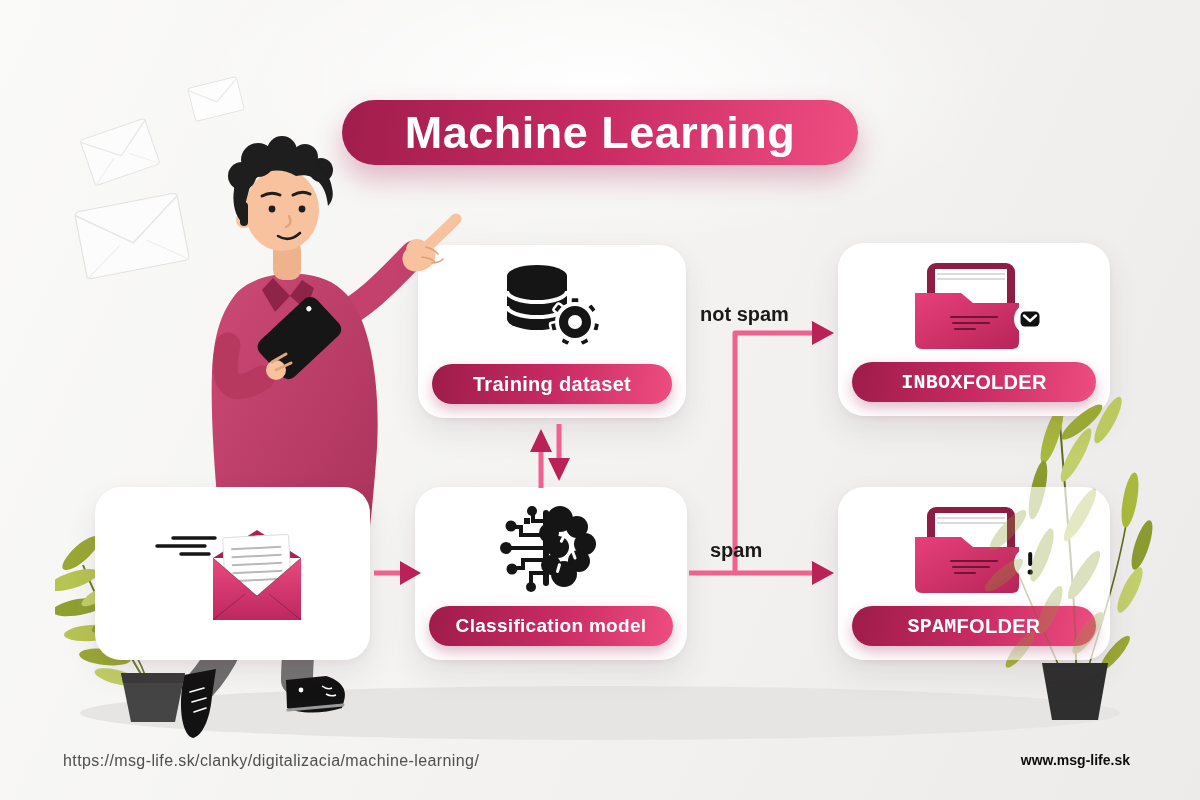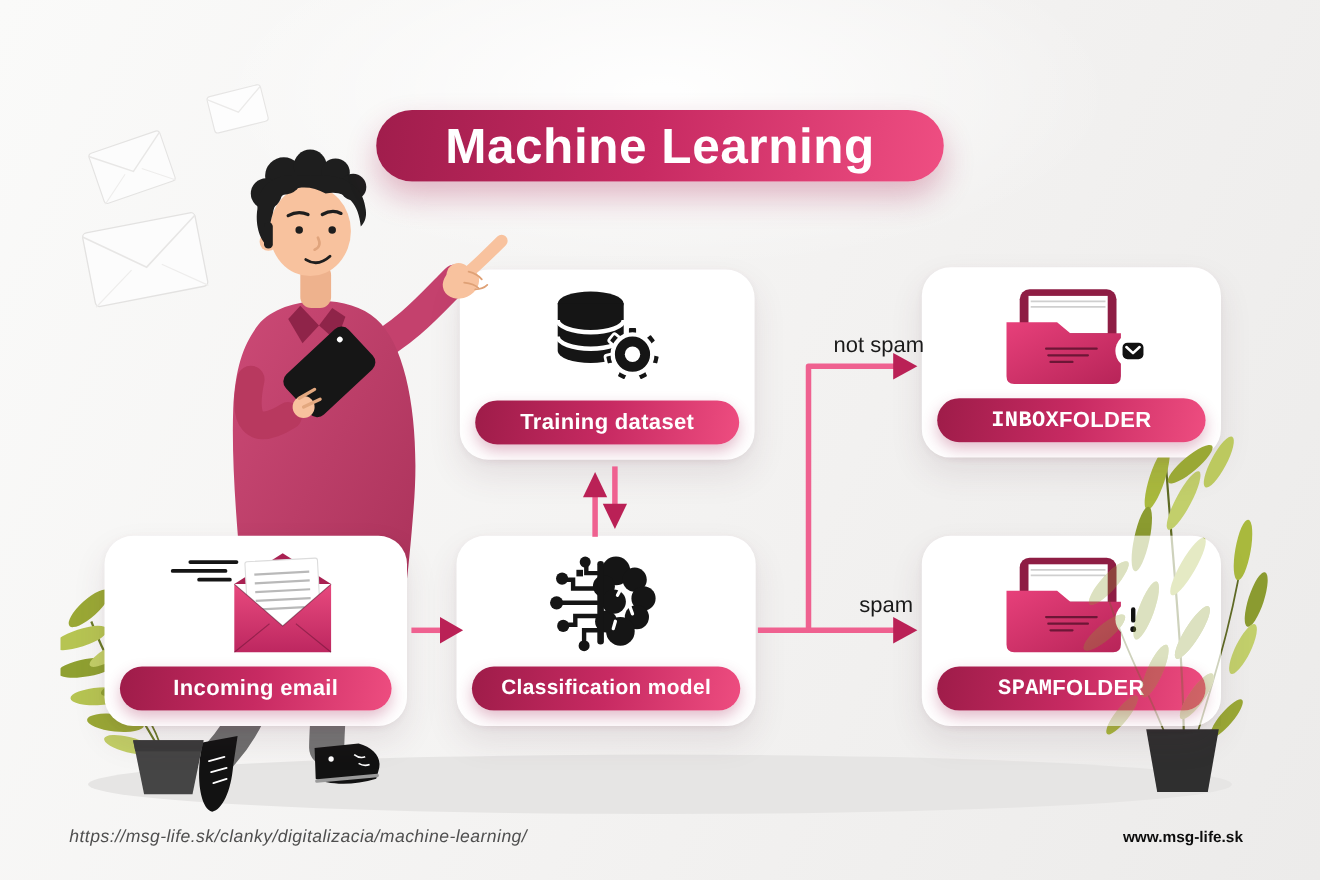--- a/index.html
+++ b/index.html
@@ -35,26 +35,26 @@
   .icon-box{flex:1;display:flex;align-items:center;justify-content:center;width:100%;padding-top:8px;}
   .pill{margin:0 14px 14px 14px;align-self:stretch;height:40px;border-radius:999px;
     background:linear-gradient(100deg,#9e1c49 0%,#c72a62 50%,#ee4d80 100%);
     box-shadow:0 6px 14px rgba(160,30,80,.30);
     display:flex;align-items:center;justify-content:center;
     color:#fff;font-size:20px;font-weight:700;letter-spacing:.3px;white-space:nowrap;}
   .pill .b{font-weight:800;font-family:Liberation Mono, monospace;}
   .pill .r{font-weight:700;}
 
   
-  .flow-label{position:absolute;z-index:4;font-size:20px;font-weight:400;color:#1a1a1a;text-align:right;}
+  .flow-label{position:absolute;z-index:4;font-size:20px;font-weight:700;color:#1a1a1a;text-align:left;}
   #label-notspam{left:700px;top:303px;width:140px;}
   #label-spam{left:710px;top:539px;width:120px;}
 
   
-  .footer-url{position:absolute;left:63px;top:752px;z-index:4;font-size:16px;color:#4f4f4f;letter-spacing:.4px;font-style:italic;}
+  .footer-url{position:absolute;left:63px;top:752px;z-index:4;font-size:16px;color:#4f4f4f;letter-spacing:.4px;}
   .footer-site{position:absolute;right:70px;top:752px;z-index:4;font-size:14px;font-weight:700;color:#0d0d0d;}
 
   
   #plant-left{position:absolute;left:55px;top:525px;z-index:1;}
   #plant-right-back{position:absolute;left:980px;top:395px;z-index:1;}
   #plant-right-front{position:absolute;left:980px;top:395px;z-index:3;opacity:.30;
     clip-path:inset(92px 70px 65px 0);}
   #corner-leaves{position:absolute;left:1048px;top:392px;z-index:3;}
   #person{position:absolute;left:130px;top:130px;z-index:1;}
   #pointing-hand{position:absolute;left:392px;top:205px;z-index:3;}
@@ -302,23 +302,20 @@
               <path d="M21 46 H71"></path>
                 <path d="M21 54 H65"></path>
             </g>
           </g>
           <path d="M2 32 L46 70 L90 32 L90 94 L2 94 Z" fill="url(#envGrad)"></path>
           <path d="M2 32 L46 70 L90 32" fill="none" stroke="rgba(60,10,30,.45)" stroke-width="1"></path>
           <path d="M2 94 L34 68 M90 94 L58 68" fill="none" stroke="rgba(60,10,30,.35)" stroke-width="1"></path>
         </g>
       </svg>
     </div>
-    <div class="pill">
-      <span>Incoming email</span>
-    </div>
   </div>
 
   <div class="card" id="card-inbox">
     <div class="icon-box">
       <svg width="155" height="100" viewBox="0 0 155 100">
         <defs>
           <linearGradient id="foldGrad" x1="0" y1="0" x2="1" y2="1">
             <stop offset="0" stop-color="#e7407a"></stop>
               <stop offset="1" stop-color="#b72458"></stop>
           </linearGradient>

